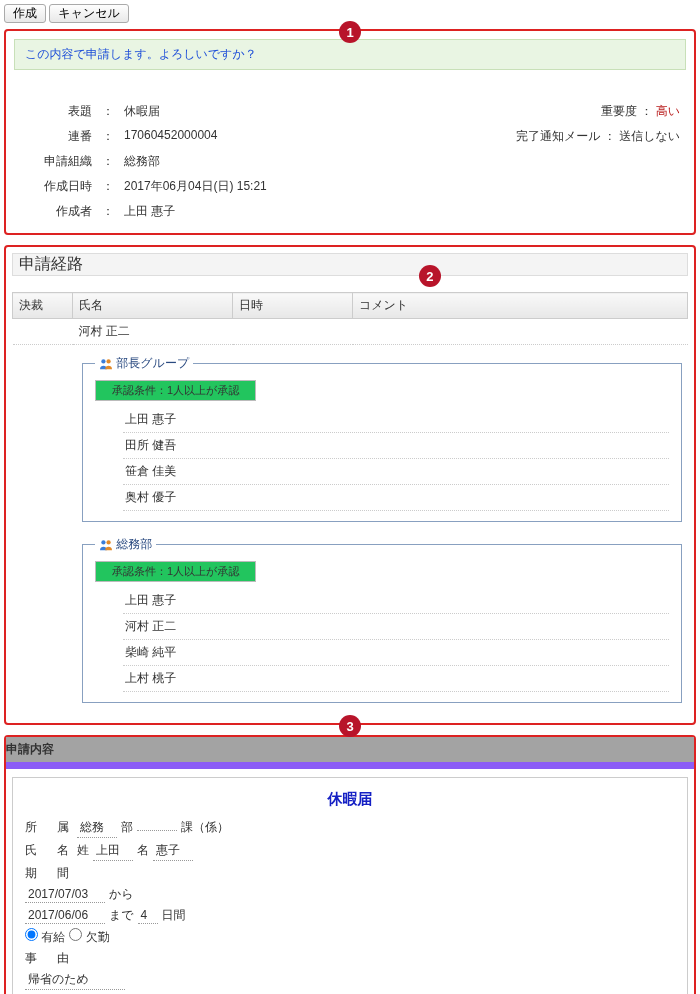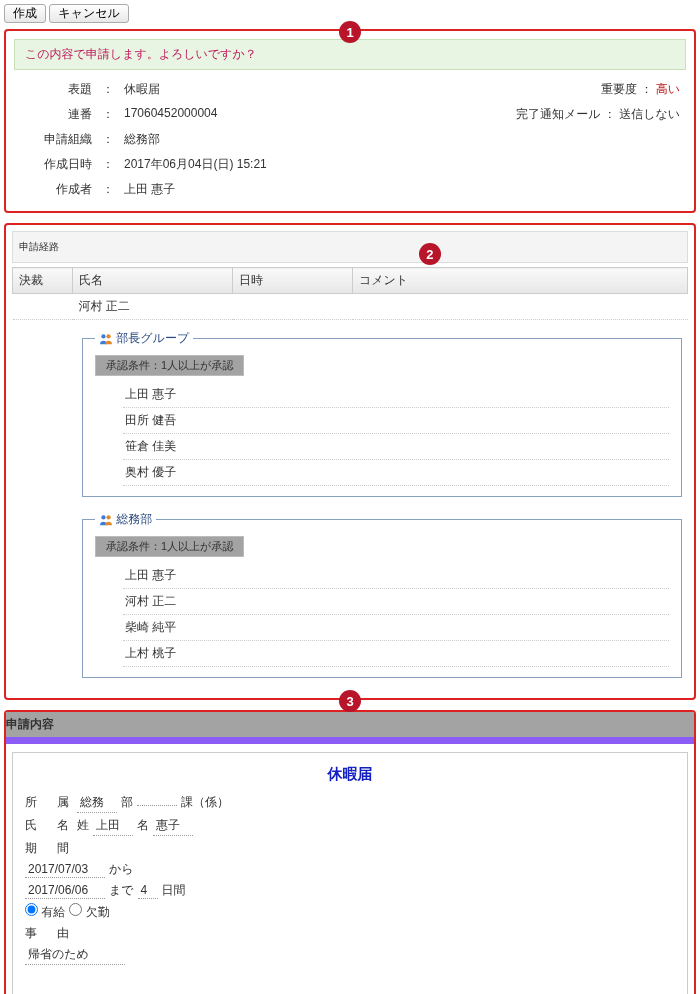--- a/index.html
+++ b/index.html
@@ -26,22 +26,22 @@
   border-radius: 4px;
   margin-bottom: 10px;
   padding: 8px;
   position: relative;
 }
 
 .confirm-bar {
   background: #e9f5e3;
   border: 1px solid #c8e0b8;
   padding: 6px 10px;
-  color: #be185d;
-  margin-bottom: 6px;
+  color: #1d4ed8;
+  margin-bottom: 28px;
 }
 
 .meta-table { width: 100%; }
 .meta-table td { padding: 3px 4px; vertical-align: top; }
 .meta-label { text-align: right; width: 80px; white-space: nowrap; }
 .meta-colon { width: 12px; text-align: center; }
 .meta-right-col { text-align: right; }
 .importance-high { color: #b91c1c; }
 
 .badge {
@@ -54,23 +54,23 @@
   font-size: 13px;
   display: flex;
   align-items: center;
   justify-content: center;
   z-index: 10;
 }
 
 .route-title {
   background: #f4f4f4;
   border: 1px solid #ddd;
-  padding: 8px 6px;
-  font-size: 10px;
-  margin-bottom: 4px;
+  padding: 0 6px;
+  font-size: 16px;
+  margin-bottom: 16px;
 }
 .route-table { width: 100%; border-collapse: collapse; }
 .route-table thead th {
   background: linear-gradient(#f9f9f9, #e7e7e7);
   border: 1px solid #ccc;
   text-align: left;
   padding: 4px 6px;
   font-weight: normal;
 }
 .route-table td {
@@ -94,22 +94,22 @@
 }
 .group-legend .gicon {
   display: inline-block;
   width: 14px; height: 12px;
   vertical-align: middle;
 }
 .gicon svg { width: 14px; height: 12px; }
 .cond-box {
   display: inline-block;
   border: 1px solid #bbb;
-  background: #a3a3a3;
-  padding: 2px 10px;
+  background: #22c55e;
+  padding: 2px 16px;
   font-size: 11px;
   margin-bottom: 6px;
 }
 .member-list { margin-left: 28px; }
 .member-list div {
   border-bottom: 1px dotted #ccc;
   padding: 4px 2px;
 }
 
 .content-title {

